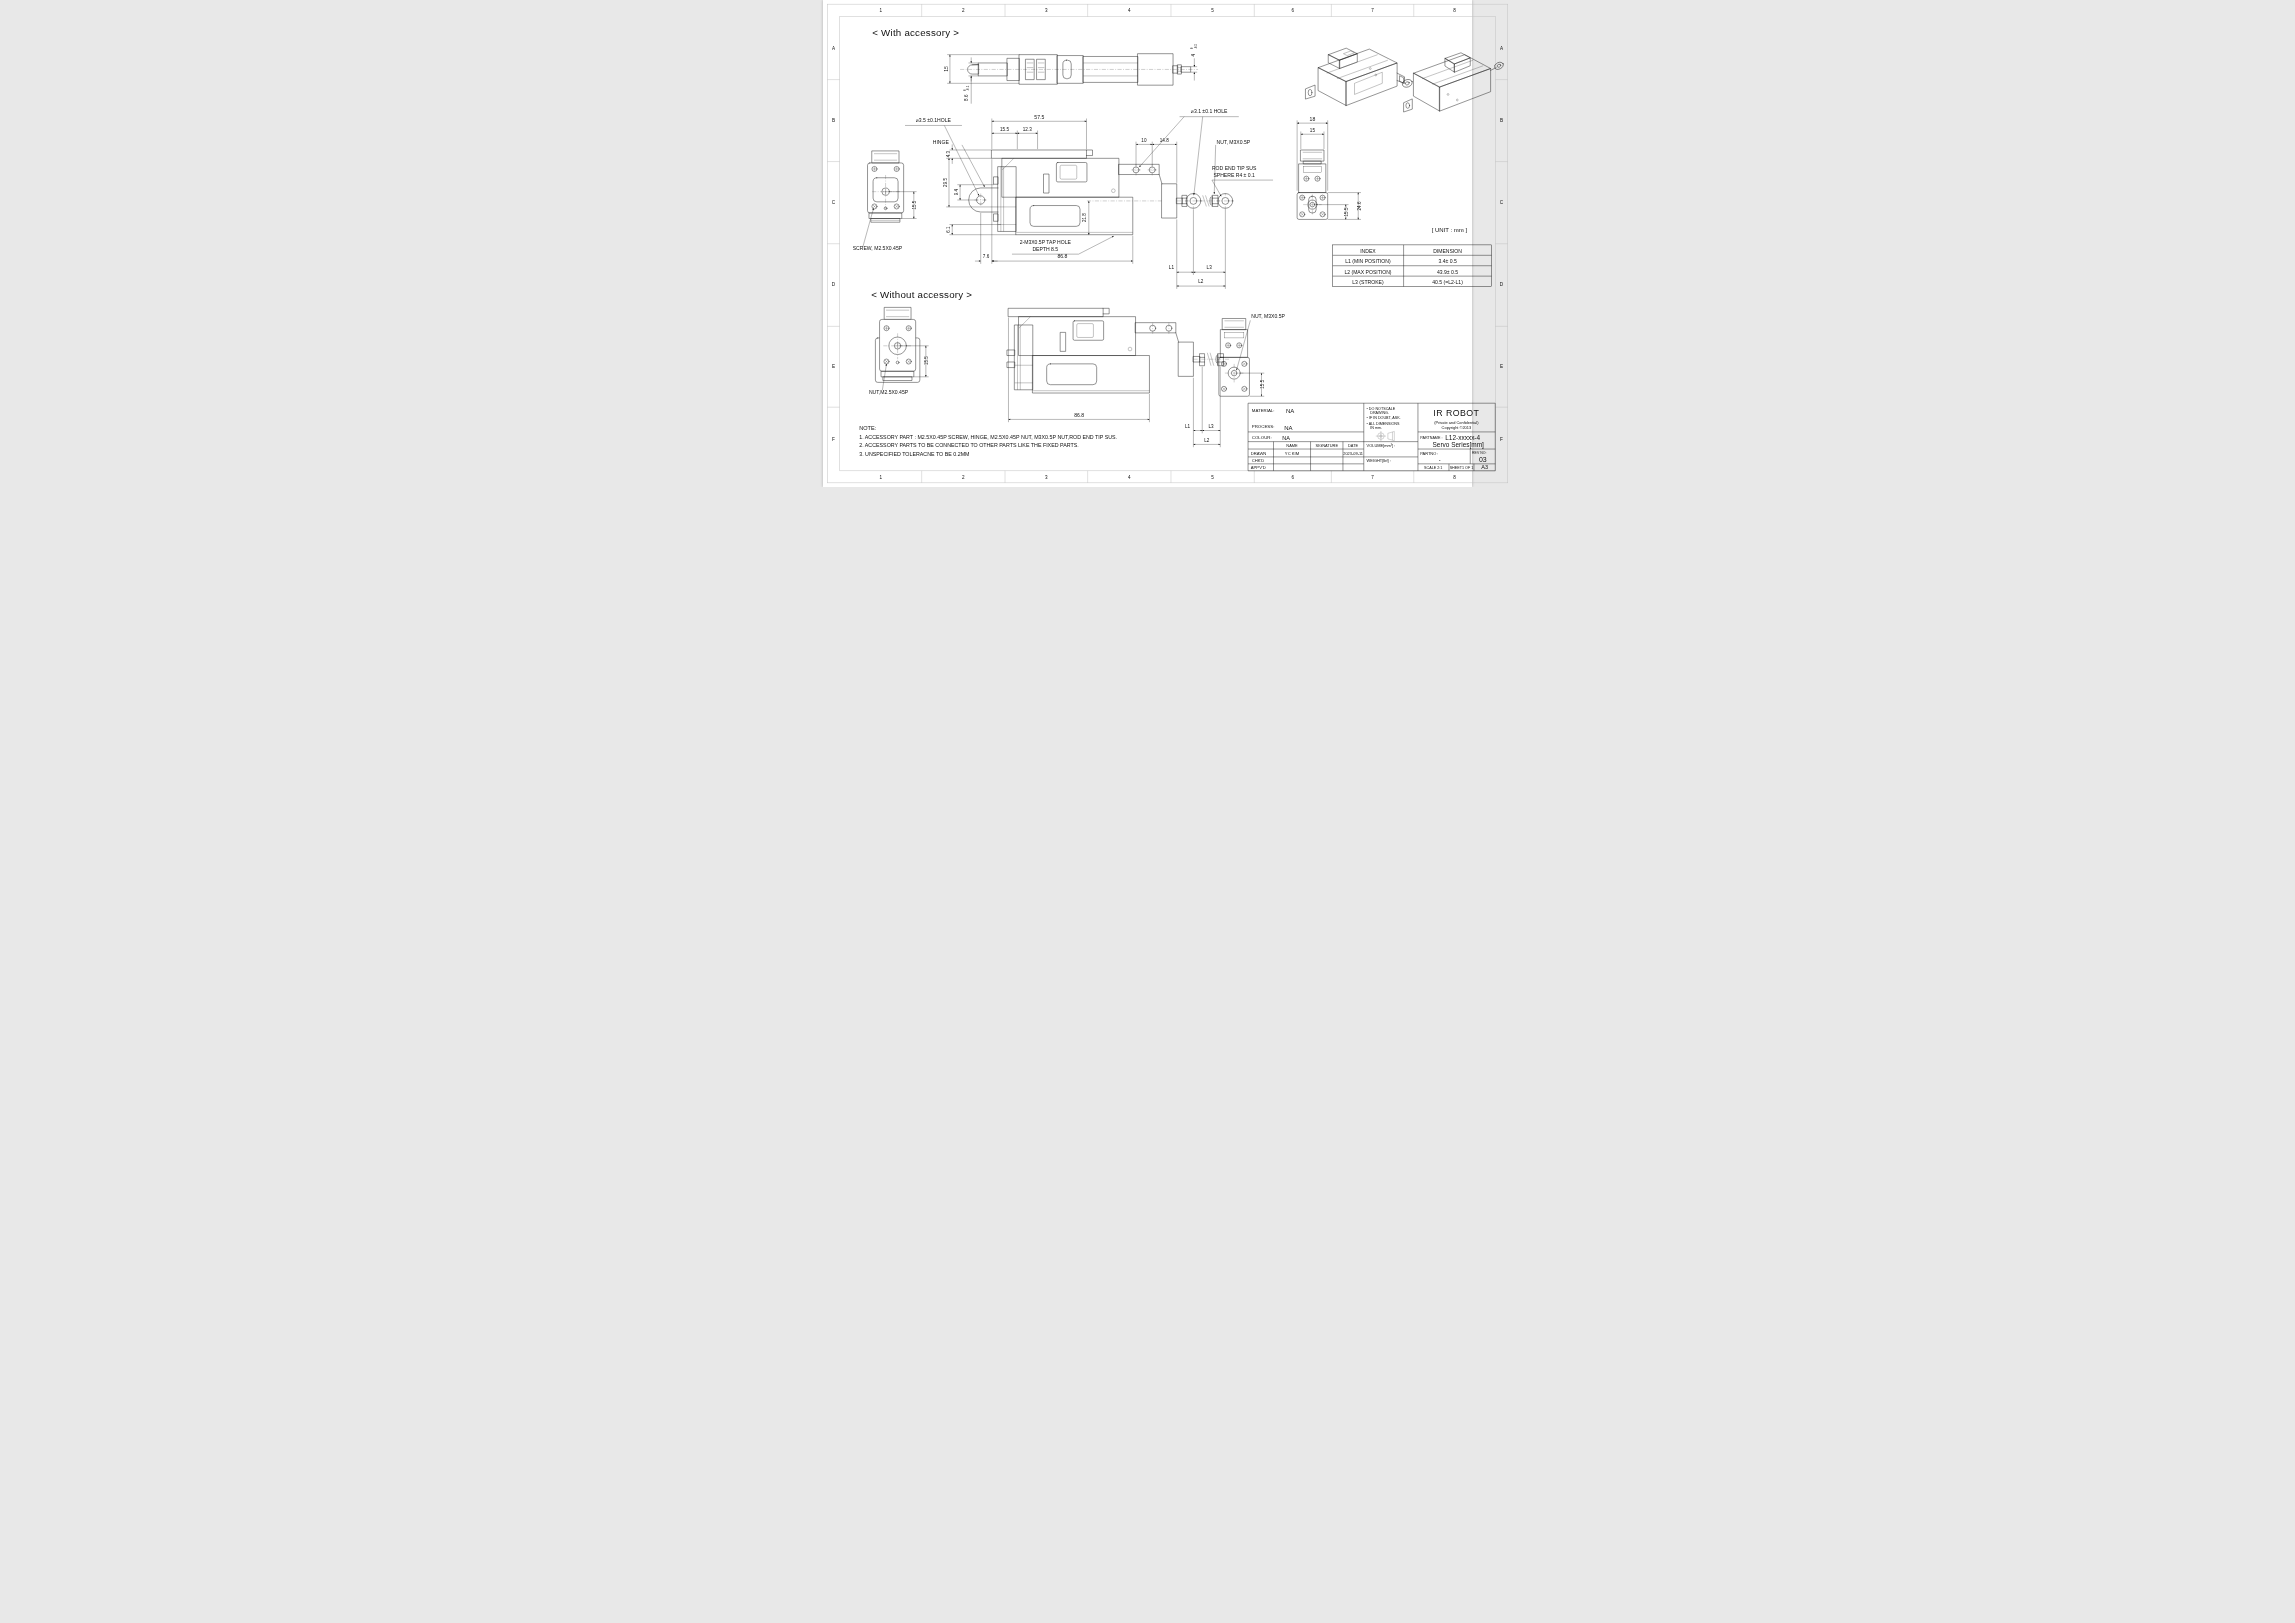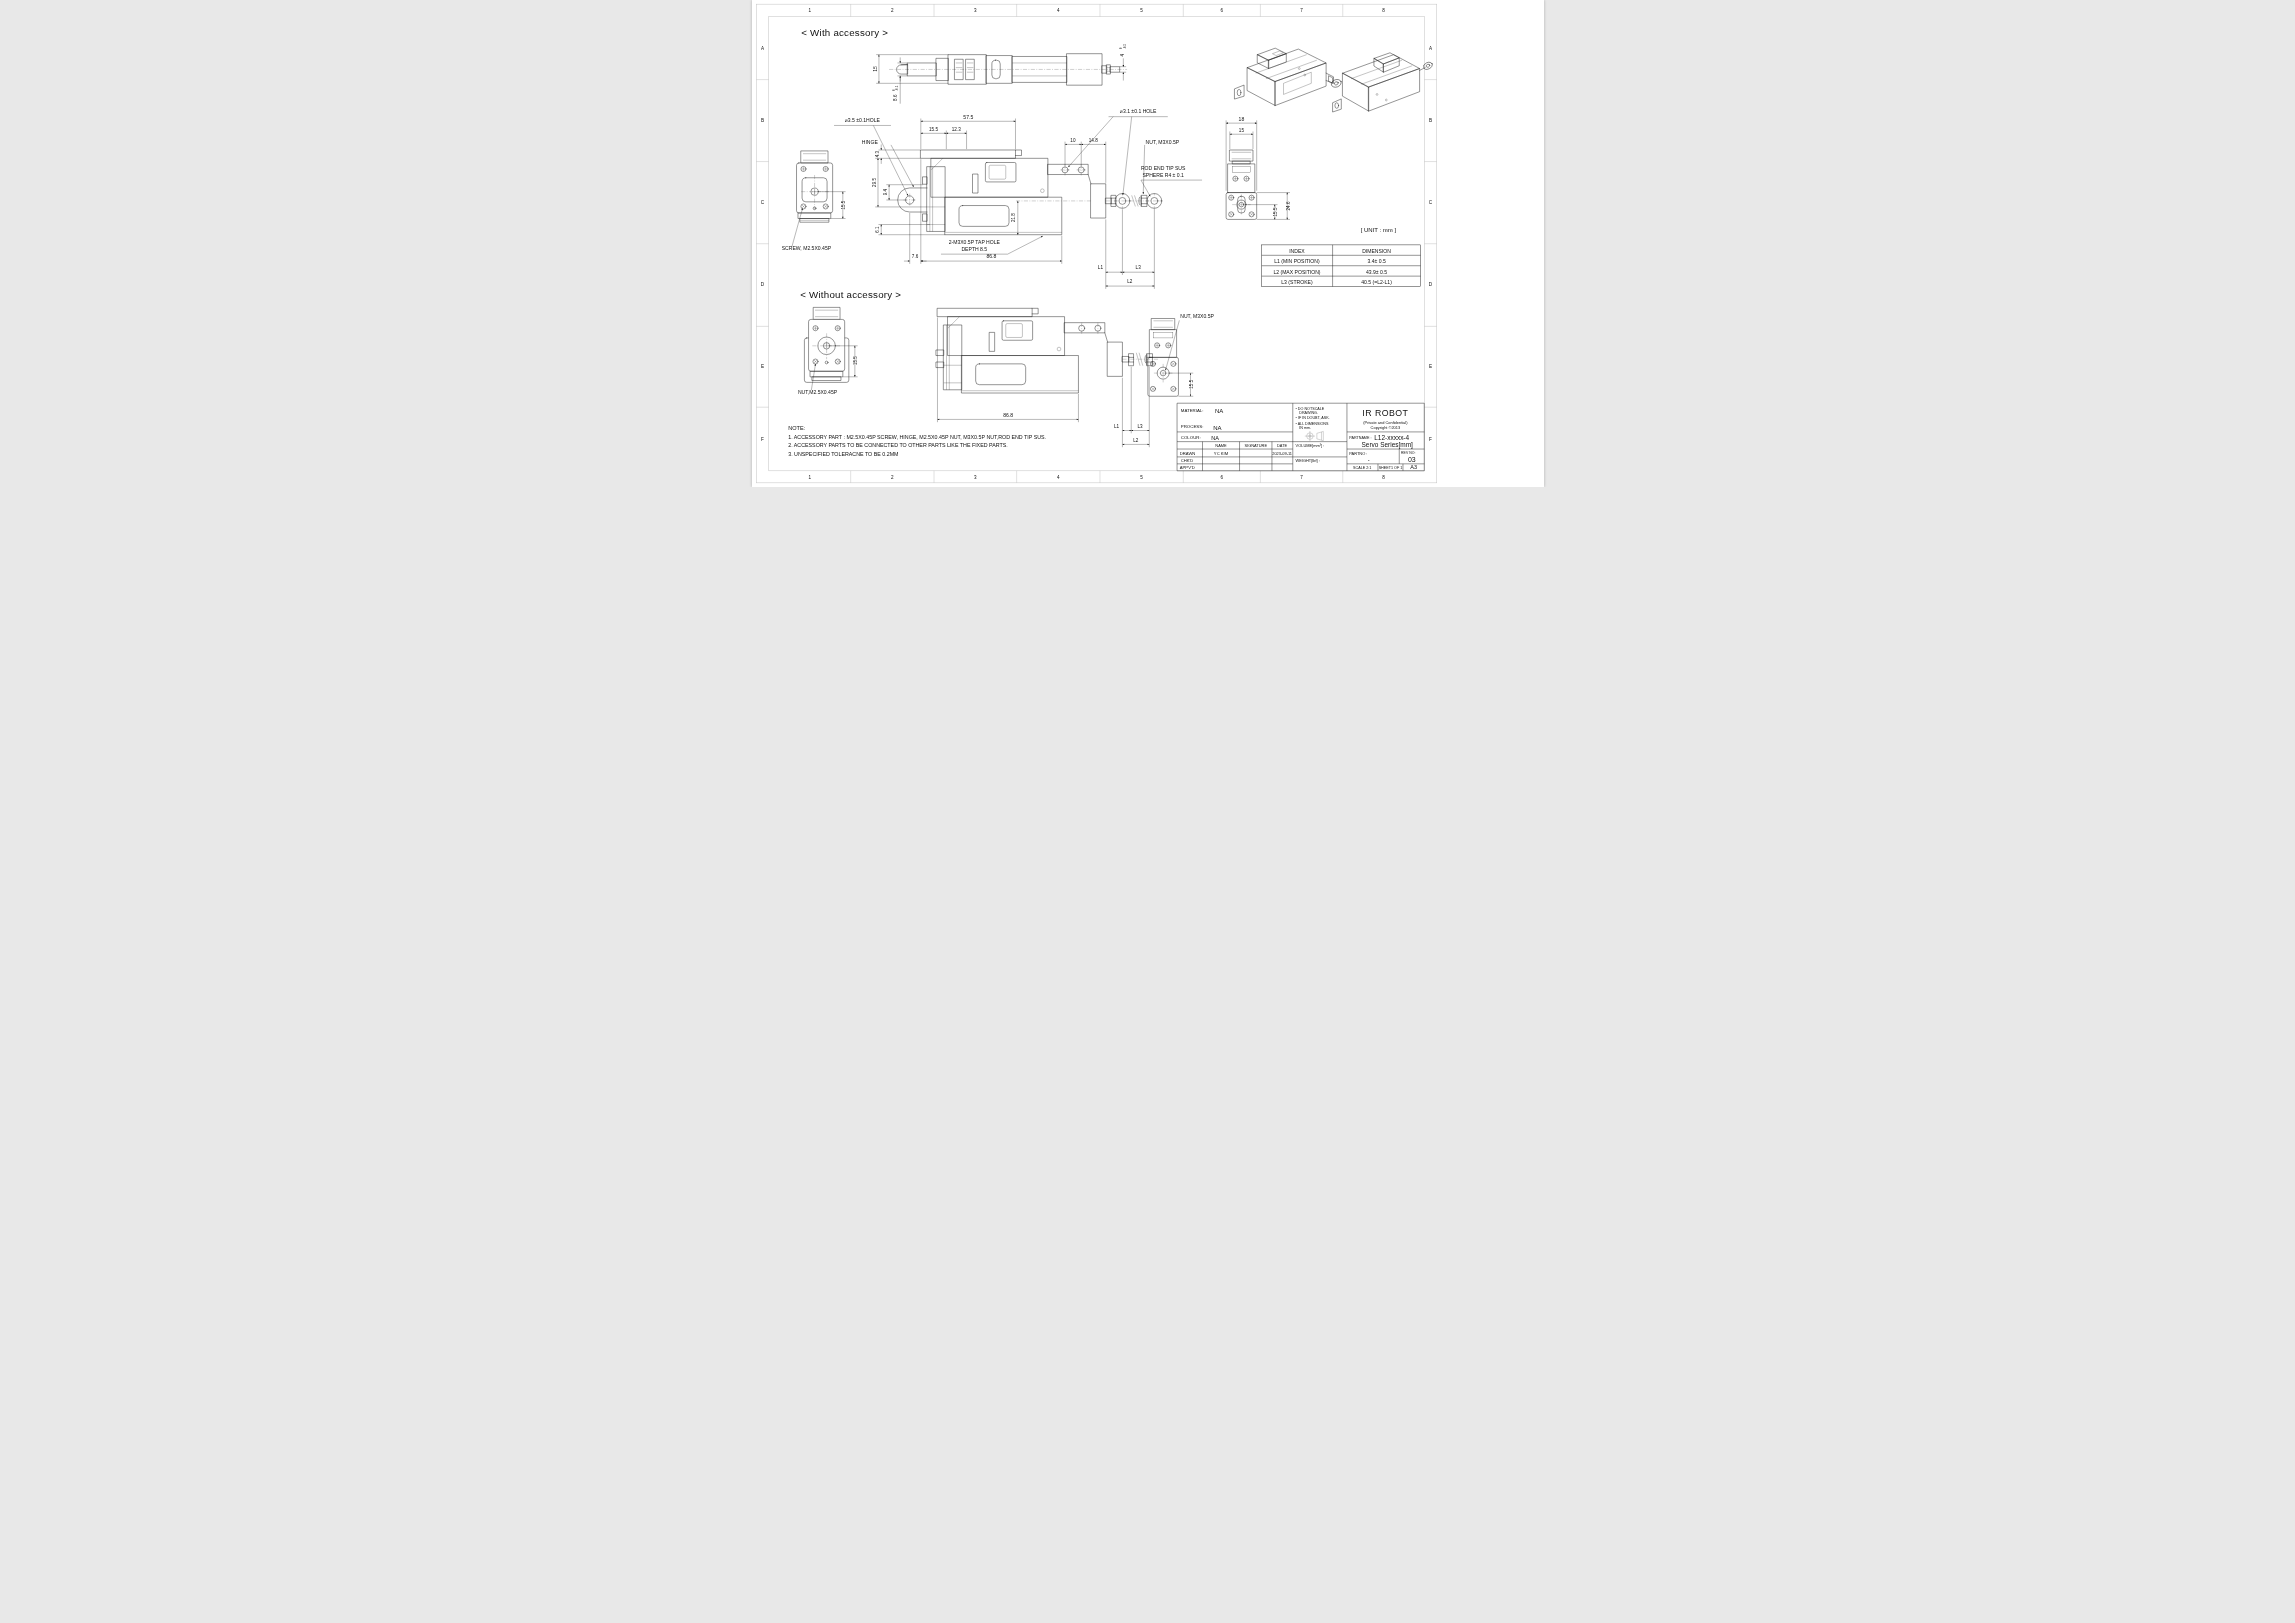--- a/index.html
+++ b/index.html
@@ -1,16 +1,16 @@
 <!DOCTYPE html>
 <html style="font-size:7.4px"><head>
 <meta charset="utf-8">
 <style>
   html,body{margin:0;padding:0;background:#e8e8e8;font-family:"Liberation Sans",sans-serif;}
-  .sheet{position:relative;width:792px;height:487px;background:#ffffff;margin:0 auto;box-shadow:0 0 2.8px rgba(0,0,0,.25);}
+  .sheet{position:relative;width:649px;height:487px;background:#ffffff;margin:0 auto;box-shadow:0 0 2.8px rgba(0,0,0,.25);}
   svg{position:absolute;left:0;top:0;}
   svg text{font-family:"Liberation Sans",sans-serif;fill:#111;}
   .ln{stroke:#1a1a1a;stroke-width:1;fill:none;stroke-linejoin:round;stroke-linecap:round}
   .lnf{stroke:#1a1a1a;stroke-width:1;fill:#fff;stroke-linejoin:round}
   .thin{stroke:#2a2a2a;stroke-width:.6;fill:none}
   .dim{stroke:#222;stroke-width:.7;fill:none}
   .cl{stroke:#555;stroke-width:.6;stroke-dasharray:9 3 2 3;fill:none}
   .bord{stroke:#c2c2c2;stroke-width:1.1;fill:none}
   .bline{stroke:#1a1a1a;stroke-width:1;fill:none}
   .gray{stroke:#9a9a9a;stroke-width:.9;fill:none}

